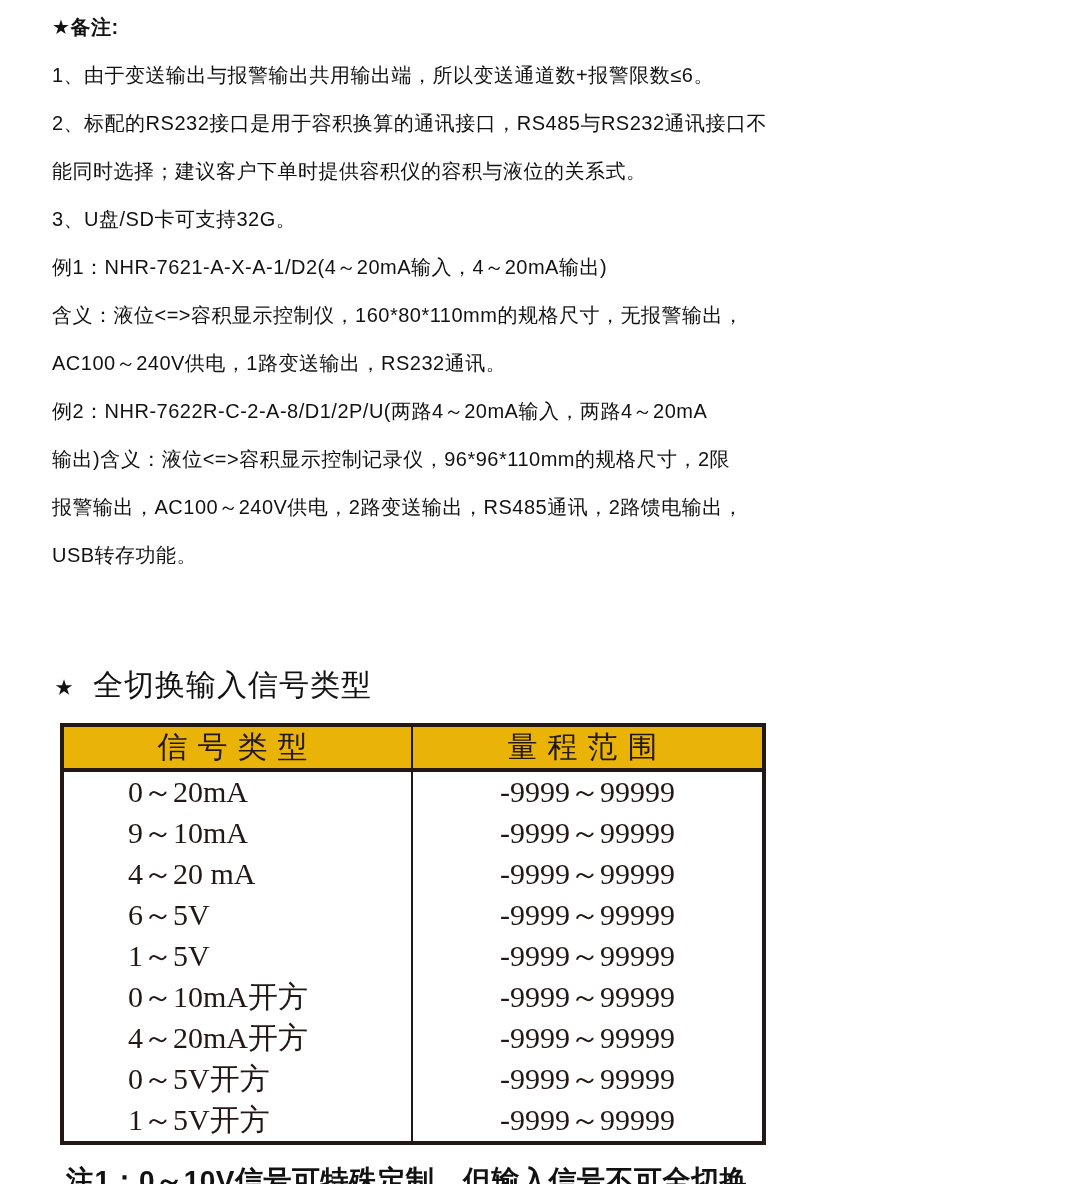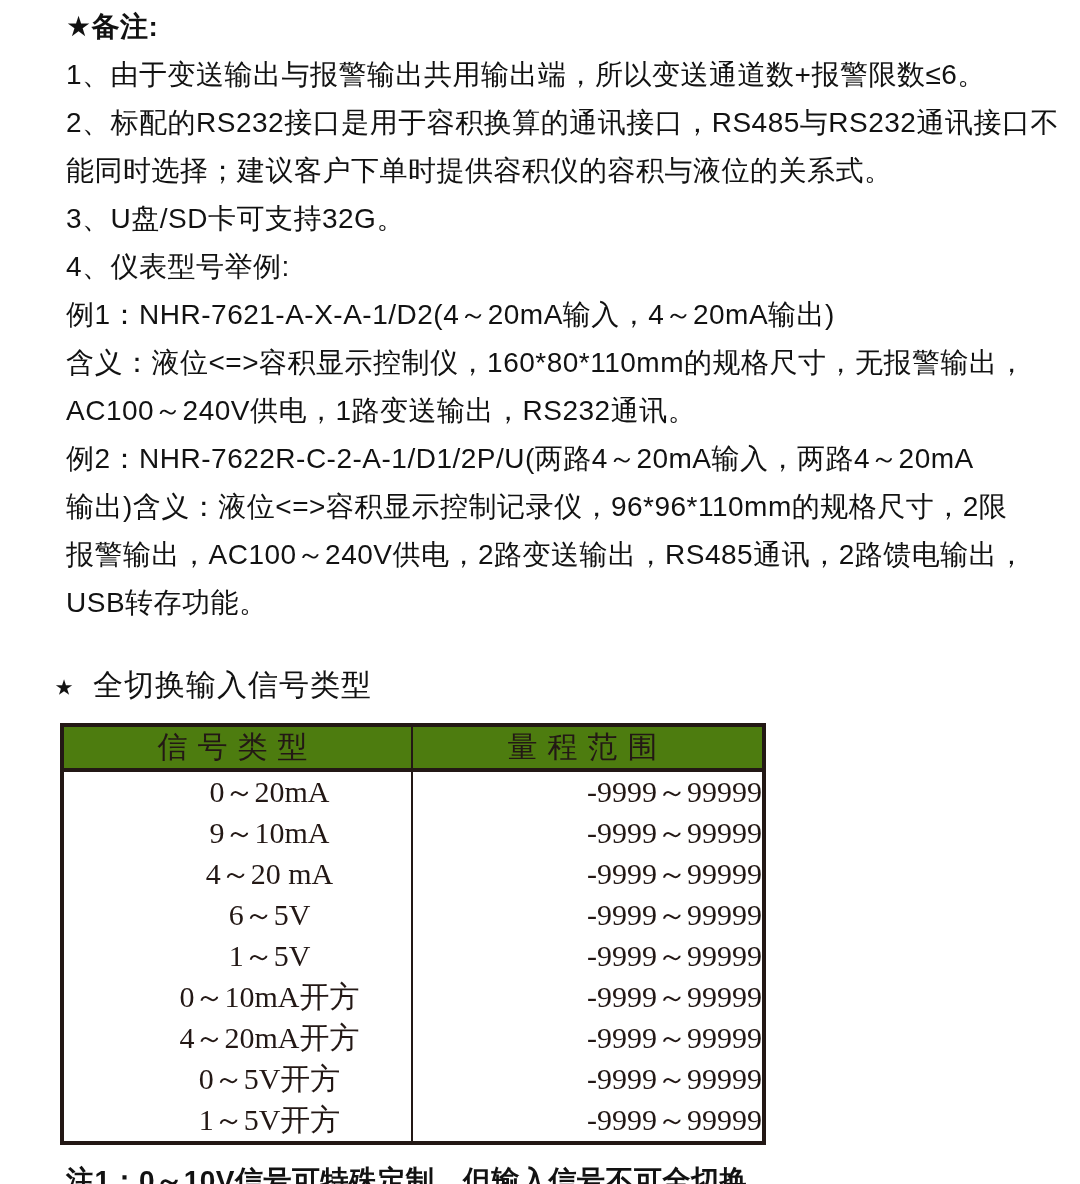--- a/index.html
+++ b/index.html
@@ -9,24 +9,24 @@
     height: 1184px;
     position: relative;
     font-family: "Liberation Sans", "DejaVu Sans", sans-serif;
     color: #121212;
     overflow: hidden;
   }
 
   
   .remarks {
     position: absolute;
-    left: 66px;
+    left: 52px;
     top: 3px;
     width: 980px;
-    font-size: 28px;
+    font-size: 20px;
     font-weight: 500;
     line-height: 48px;
     letter-spacing: 0.5px;
   }
   .remarks .line { white-space: nowrap; }
   .remarks .title { font-weight: 600; }
 
   
   .section-heading {
     position: absolute;
@@ -51,37 +51,37 @@
     table-layout: fixed;
     width: 702px;
     font-family: "Liberation Serif", "DejaVu Serif", serif;
     color: #231815;
   }
   .sig-table col.c1 { width: 350px; }
   .sig-table col.c2 { width: 352px; }
   .sig-table { border: 4px solid #231815; }
   .sig-table th {
     height: 43px;
-    background: #4d7c0f;
+    background: #eab308;
     border-bottom: 4px solid #231815;
     font-size: 30px;
     font-weight: 500;
     letter-spacing: 10px;
     text-align: center;
     vertical-align: middle;
   }
   .sig-table th + th, .sig-table td + td { border-left: 2px solid #231815; }
   .sig-table td {
     height: 36px;
     font-size: 30px;
     vertical-align: middle;
     white-space: nowrap;
   }
-  .sig-table td.signal { text-align: center; padding-left: 64px; }
-  .sig-table td.range  { text-align: right; }
+  .sig-table td.signal { text-align: left; padding-left: 64px; }
+  .sig-table td.range  { text-align: center; }
 
   
   .footnote {
     position: absolute;
     left: 66px;
     top: 1128px;
     font-size: 28px;
     font-weight: 700;
     line-height: 34px;
     letter-spacing: 0.5px;
@@ -91,25 +91,24 @@
 </style>
 </head>
 <body>
 
 <div class="remarks">
   <div class="line title">★备注:</div>
   <div class="line">1、由于变送输出与报警输出共用输出端，所以变送通道数+报警限数≤6。</div>
   <div class="line">2、标配的RS232接口是用于容积换算的通讯接口，RS485与RS232通讯接口不</div>
   <div class="line">能同时选择；建议客户下单时提供容积仪的容积与液位的关系式。</div>
   <div class="line">3、U盘/SD卡可支持32G。</div>
-  <div class="line">4、仪表型号举例:</div>
   <div class="line">例1：NHR-7621-A-X-A-1/D2(4～20mA输入，4～20mA输出)</div>
   <div class="line">含义：液位&lt;=&gt;容积显示控制仪，160*80*110mm的规格尺寸，无报警输出，</div>
   <div class="line">AC100～240V供电，1路变送输出，RS232通讯。</div>
-  <div class="line">例2：NHR-7622R-C-2-A-1/D1/2P/U(两路4～20mA输入，两路4～20mA</div>
+  <div class="line">例2：NHR-7622R-C-2-A-8/D1/2P/U(两路4～20mA输入，两路4～20mA</div>
   <div class="line">输出)含义：液位&lt;=&gt;容积显示控制记录仪，96*96*110mm的规格尺寸，2限</div>
   <div class="line">报警输出，AC100～240V供电，2路变送输出，RS485通讯，2路馈电输出，</div>
   <div class="line">USB转存功能。</div>
 </div>
 
 <div class="section-heading">★ 全切换输入信号类型</div>
 
 <div class="table-wrap">
   <table class="sig-table">
     <colgroup>

